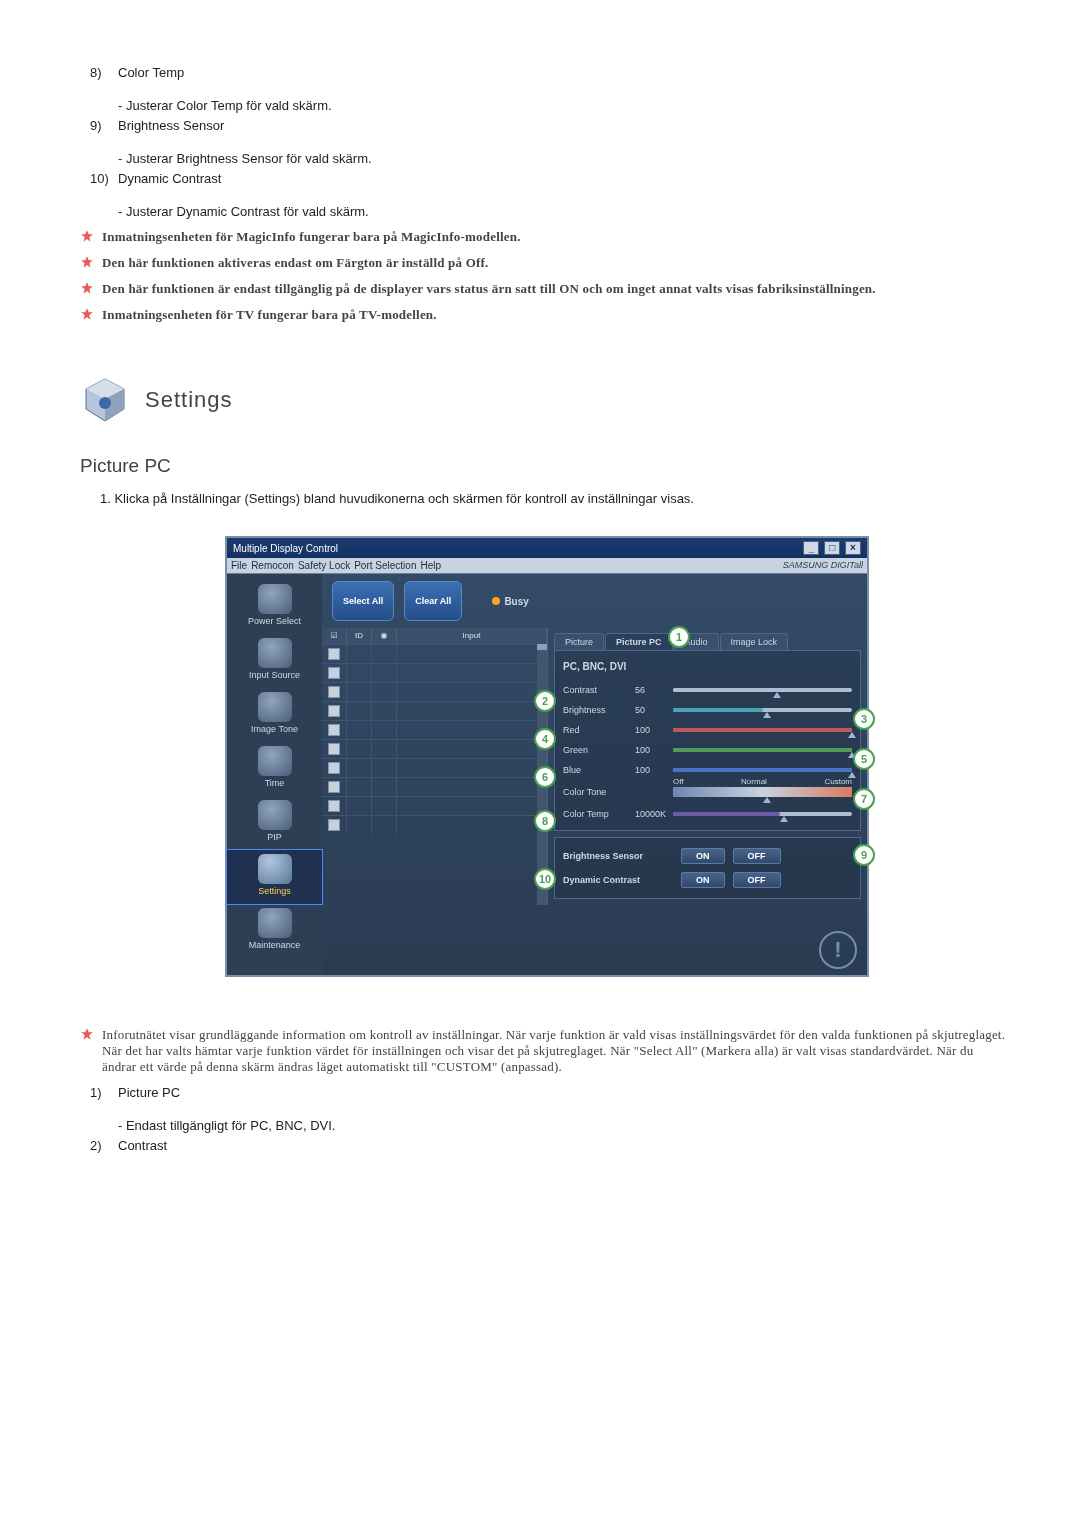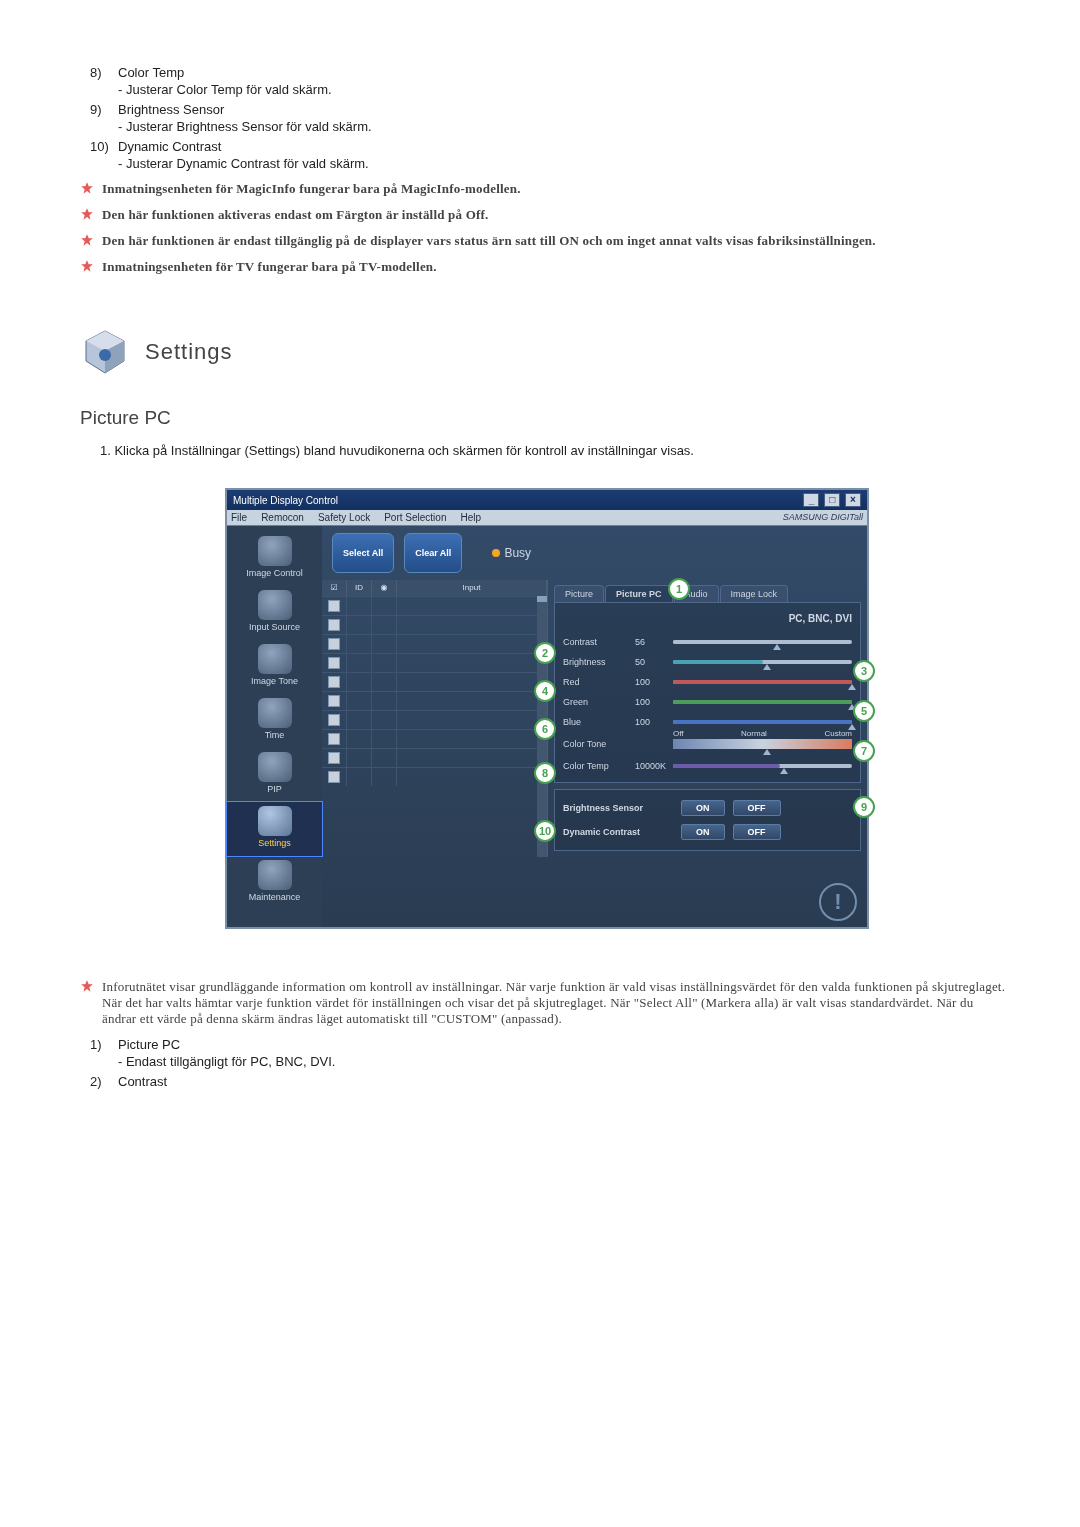--- a/index.html
+++ b/index.html
@@ -8,21 +8,21 @@
     color: #222;
     background: #fff;
     margin: 0;
     padding: 60px 70px 40px 80px;
     width: 1080px;
     box-sizing: border-box;
   }
   .list-item { margin: 5px 0 3px 10px; }
   .list-num { display: inline-block; width: 28px; }
   .list-title { display: inline; }
-  .list-desc { margin-left: 28px; margin-top: 2px; }
+  .list-desc { margin-left: 28px; margin-top: 18px; }
   .star-line { display: flex; align-items: flex-start; margin: 8px 0; font-family: Liberation Serif, serif; }
   .star-icon { width: 22px; flex-shrink: 0; }
   .star-icon svg { width: 14px; height: 14px; }
   .star-text { flex: 1; font-weight: bold; color: #444; letter-spacing: 0.2px; }
   .star-text.nonbold { font-weight: normal; }
   .section-row { display: flex; align-items: center; margin: 50px 0 30px 0; }
   .section-icon { width: 50px; height: 50px; margin-right: 15px; }
   .section-title { font-size: 22px; letter-spacing: 1px; color: #444; }
   .subsection-title { font-size: 19px; color: #444; margin: 0 0 14px 0; }
   .step-line { margin-left: 20px; margin-bottom: 20px; }
@@ -46,21 +46,21 @@
   .mdc-winbtns span {
     display: inline-block; width: 14px; height: 12px;
     background: #cfd8e4; margin-left: 2px; border: 1px solid #4a5f7d;
     text-align: center; color: #123061; font-weight: bold; line-height: 12px;
   }
   .mdc-menu {
     background: #c8d3e0; color: #1b2a3d; padding: 2px 4px;
     display: flex; gap: 14px; border-bottom: 1px solid #6b7f99;
     justify-content: space-between;
   }
-  .mdc-menu-left { display: flex; gap: 14px; text-align: center; }
+  .mdc-menu-left { display: flex; gap: 4px; text-align: center; }
   .mdc-brand { font-size: 9px; color: #2a3d55; font-style: italic; }
   .mdc-body { display: flex; background: linear-gradient(#334b68,#2a3c52); min-height: 400px; }
   .mdc-sidebar { width: 95px; background: #2d3f55; padding-top: 6px; }
   .side-item { text-align: center; padding: 4px 0 8px; }
   .side-item.active { outline: 1px solid #4d86ff; background: #1f3050; }
   .side-icon {
     width: 34px; height: 30px; margin: 0 auto 2px;
     background: radial-gradient(circle at 40% 30%, #90a4bd, #4a5e78);
     border-radius: 6px;
   }
@@ -73,21 +73,21 @@
   .mdc-main { flex: 1; display: flex; flex-direction: column; }
   .mdc-toolbar {
     padding: 7px 10px; display: flex; gap: 10px; align-items: center;
   }
   .tool-btn {
     padding: 14px 10px; font-size: 9px; color: #fff; font-weight: bold;
     background: linear-gradient(#3c6fb4,#234e88); border: 1px solid #5b87bc;
     border-radius: 6px;
   }
   .busy-dot { width: 8px; height: 8px; background: #f5a623; border-radius: 50%; display: inline-block; margin-right: 4px; }
-  .busy-lbl { font-size: 12px; }
+  .busy-lbl { font-size: 10px; font-weight: bold; }
   .mdc-cols { display: flex; flex: 1; }
   .grid-area {
     width: 225px;
     border-right: 1px solid #4a5e78;
     position: relative;
   }
   .grid-head { display: flex; background: #3a4f6a; height: 16px; }
   .ghc { border-right: 1px solid #4a5e78; text-align: center; font-size: 8px; line-height: 16px; color: #d6e1ee; }
   .ghc.chk { width: 24px; }
   .ghc.id { width: 24px; }
@@ -107,21 +107,21 @@
   .tab {
     padding: 3px 10px 3px; font-size: 9px;
     background: #38506e; border-radius: 4px 4px 0 0;
     border: 1px solid #4e678a; border-bottom: none;
   }
   .tab.active { background: #2a3f59; font-weight: bold; }
   .panel-box {
     border: 1px solid #4e678a; background: rgba(30,45,65,0.4);
     padding: 6px 8px;
   }
-  .mode-label { text-align:right; font-size:10px; font-weight:bold; padding:4px 0 8px; }
+  .mode-label { text-align:left; font-size:10px; font-weight:bold; padding:4px 0 8px; }
   .ctrl-row { display:flex; align-items:center; height:20px; }
   .ctrl-lbl { width: 72px; font-size: 9px; }
   .ctrl-val { width: 38px; font-size: 9px; text-align:left; }
   .slider {
     flex: 1; height: 4px; background: #aebdd0; position: relative;
     border-radius: 2px;
   }
   .slider-fill { height: 100%; background: #aebdd0; border-radius: 2px; position:relative; }
   .slider-fill.red { background: #c05858; }
   .slider-fill.green { background: #4d9c5a; }
@@ -237,21 +237,21 @@
       <span>Safety Lock</span>
       <span>Port Selection</span>
       <span>Help</span>
     </div>
     <span class="mdc-brand">SAMSUNG DIGITall</span>
   </div>
   <div class="mdc-body">
     <div class="mdc-sidebar">
       <div class="side-item">
             <div class="side-icon"></div>
-            <div class="side-label">Image Control</div>
+            <div class="side-label">Power Select</div>
           </div>
       <div class="side-item">
             <div class="side-icon"></div>
             <div class="side-label">Input Source</div>
           </div>
       <div class="side-item">
             <div class="side-icon"></div>
             <div class="side-label">Image Tone</div>
           </div>
       <div class="side-item">

